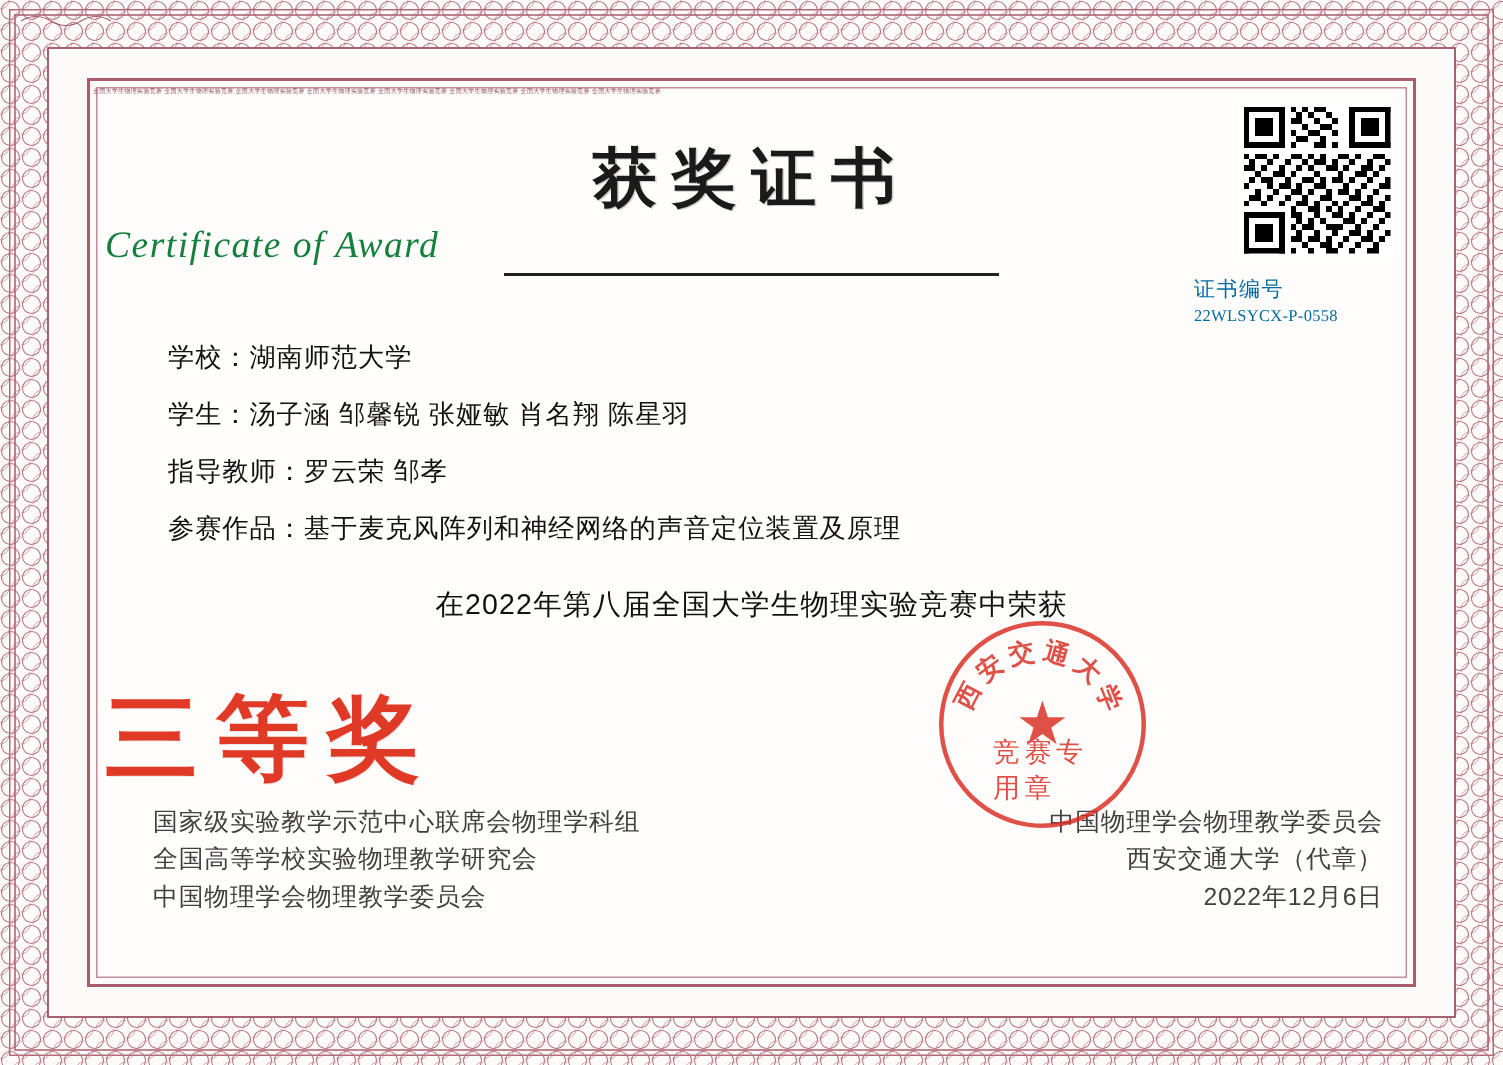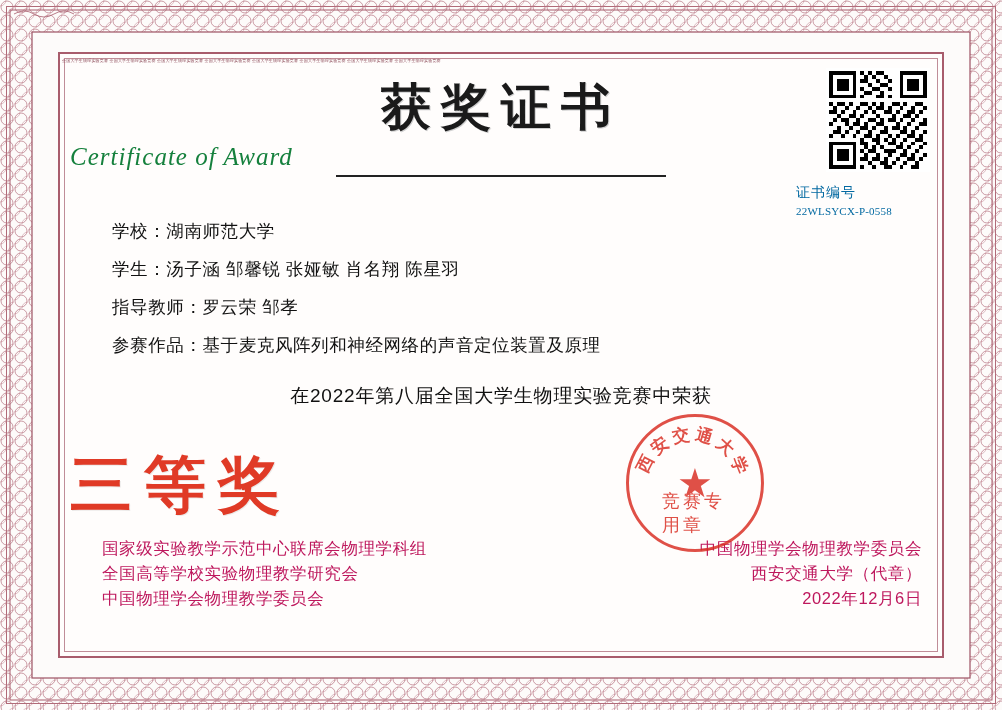--- a/index.html
+++ b/index.html
@@ -75,24 +75,24 @@
     left: 70px;
     top: 62px;
     right: 70px;
     bottom: 62px;
   }
 
   .title-cn {
     text-align: center;
     font-family: "Liberation Serif", serif;
     font-weight: bold;
-    font-size: 50px;
+    font-size: 43px;
     letter-spacing: 10px;
     color: #1a1a1a;
-    margin-top: 12px;
+    margin-top: 28px;
     text-shadow: 1px 1px 0 #cfcfcf;
   }
   .title-en {
     text-align: left;
     font-family: "Liberation Serif", serif;
     font-style: italic;
     font-size: 25px;
     color: #15803d;
     margin-top: 2px;
     letter-spacing: 1px;
@@ -194,21 +194,21 @@
     top: 0;
   }
   .sig-right {
     position: absolute;
     right: 10px;
     top: 0;
     text-align: right;
   }
   .sig-line {
     font-size: 16.5px;
-    color: #be185d;
+    color: #404040;
     line-height: 25px;
     letter-spacing: 0.6px;
     white-space: nowrap;
   }
 
   
   .seal {
     position: absolute;
     right: 168px;
     bottom: 96px;

